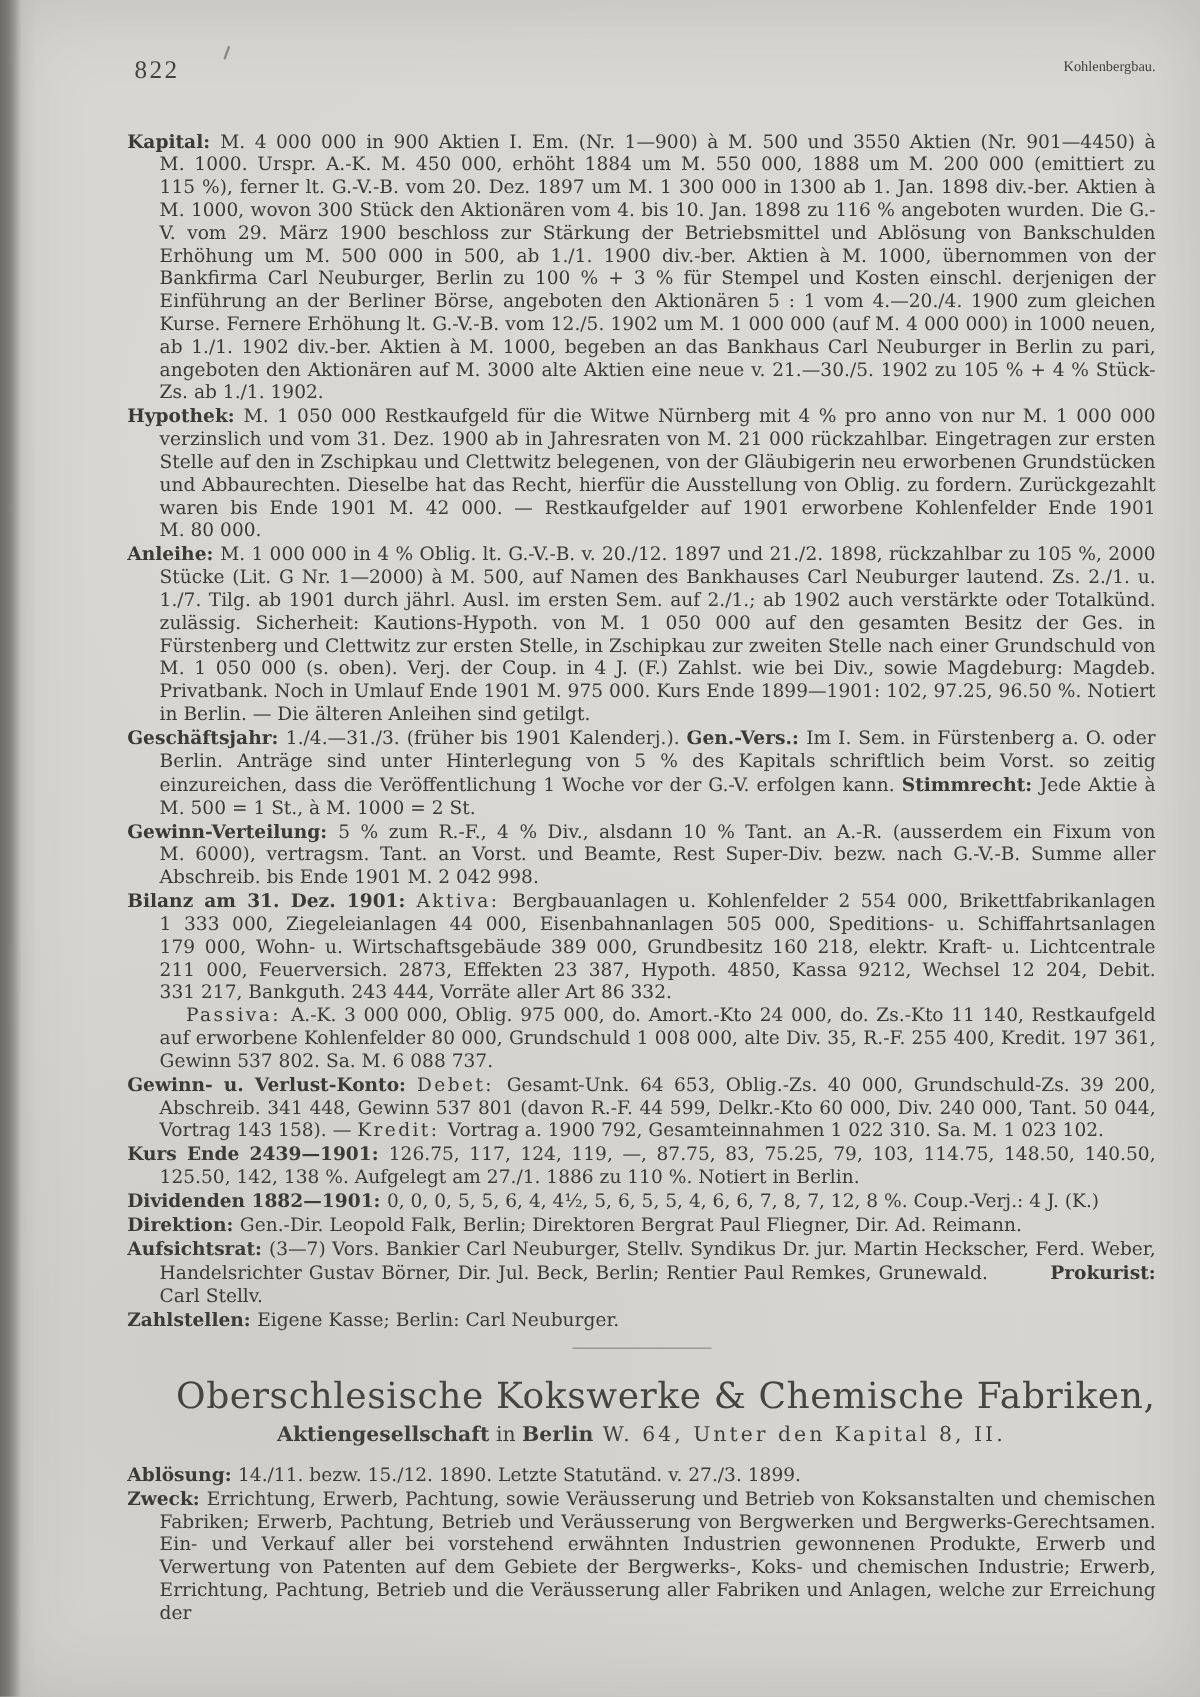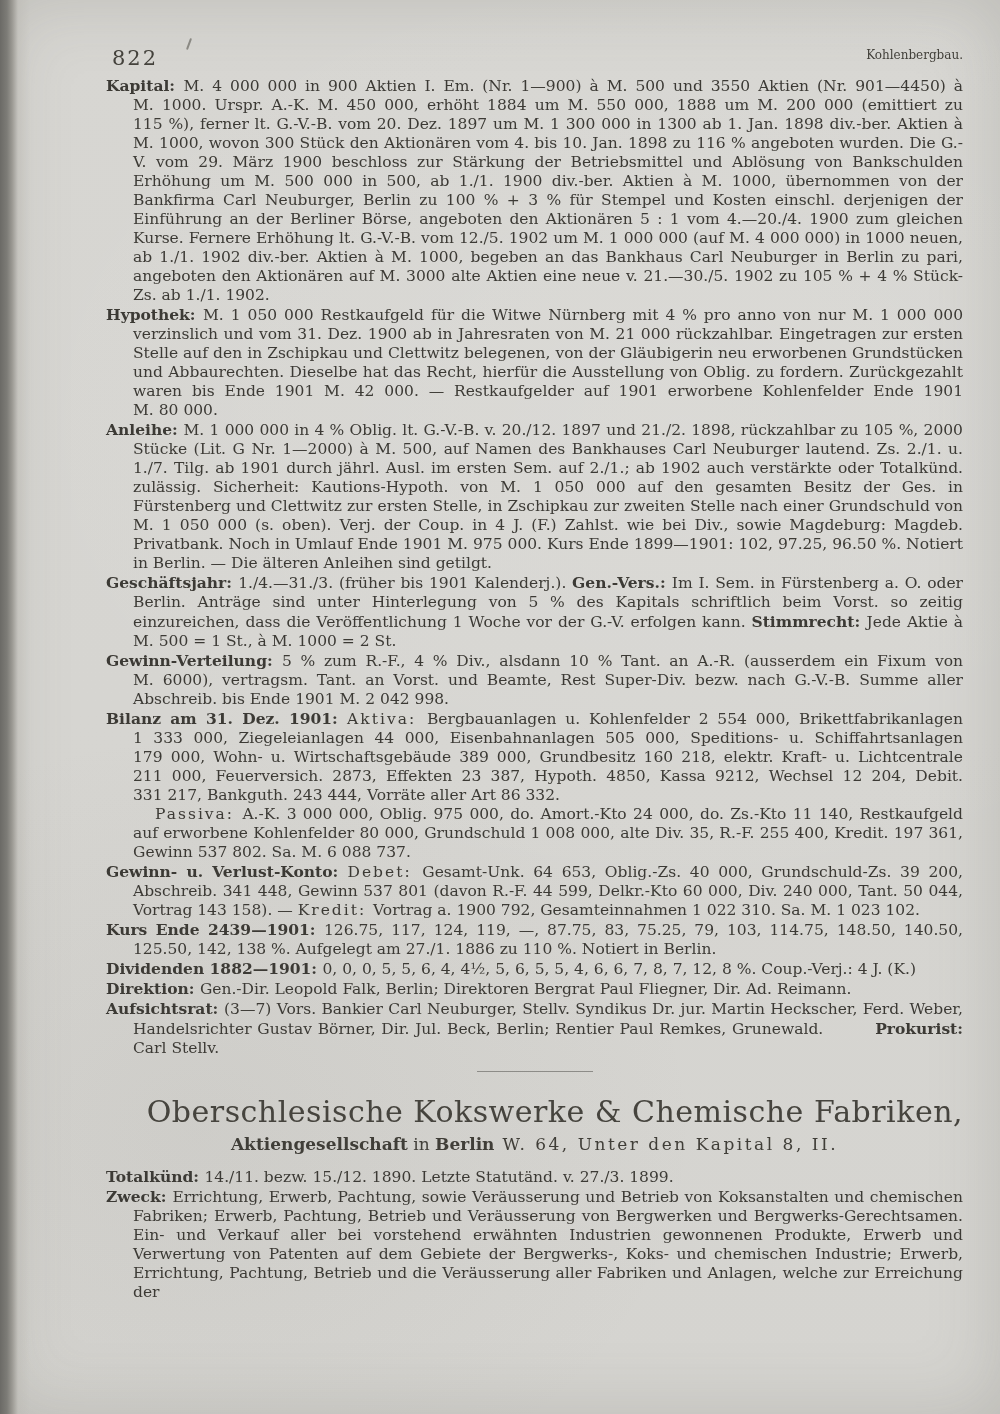--- a/index.html
+++ b/index.html
@@ -30,21 +30,21 @@
     position: absolute; left: 188px; top: 38px;
     width: 2px; height: 12px;
     background: #787771;
     transform: rotate(20deg);
     border-radius: 1px;
     opacity: 0.8;
   }
   .content {
     position: absolute; left: 106px; right: 37px; top: 44px;
   }
-  .pagehead { position: relative; height: 28px; margin-bottom: 4px; }
+  .pagehead { position: relative; height: 28px; margin-bottom: 36px; font-family: Liberation Serif, serif; }
   .pagenum {
     position: absolute; left: 6px; top: 2px;
     font-size: 21px; letter-spacing: 2px; color: #44423c;
   }
   .runhead {
     position: absolute; left: 0; right: 0; top: 4px;
     text-align: right; font-size: 12px; color: #413f39;
   }
   .bodytext { font-size: 15.5px; line-height: 19px; text-align: justify; }
   .para { margin: 0; padding-left: 27px; text-indent: -27px; }
@@ -91,27 +91,28 @@
         <p class="para"><span class="b">Anleihe: </span><span>M.&nbsp;1&nbsp;000&nbsp;000 in 4&nbsp;% Oblig. lt. G.-V.-B. v. 20./12. 1897 und 21./2. 1898, rückzahlbar zu 105&nbsp;%, 2000 Stücke (Lit. G Nr. 1—2000) à M.&nbsp;500, auf Namen des Bankhauses Carl Neuburger lautend.  Zs. 2./1. u. 1./7.  Tilg. ab 1901 durch jährl. Ausl. im ersten Sem. auf 2./1.; ab 1902 auch verstärkte oder Totalkünd. zulässig.  Sicherheit: Kautions-Hypoth. von M.&nbsp;1&nbsp;050&nbsp;000 auf den gesamten Besitz der Ges. in Fürstenberg und Clettwitz zur ersten Stelle, in Zschipkau zur zweiten Stelle nach einer Grundschuld von M.&nbsp;1&nbsp;050&nbsp;000 (s. oben).  Verj. der Coup. in 4 J. (F.)  Zahlst. wie bei Div., sowie Magdeburg: Magdeb. Privatbank.  Noch in Umlauf Ende 1901 M.&nbsp;975&nbsp;000.  Kurs Ende 1899—1901: 102, 97.25, 96.50&nbsp;%.  Notiert in Berlin. — Die älteren Anleihen sind getilgt.</span></p>
         <p class="para"><span class="b">Geschäftsjahr: </span><span>1./4.—31./3. (früher bis 1901 Kalenderj.).  </span><span class="b">Gen.-Vers.: </span><span>Im I. Sem. in Fürstenberg a. O. oder Berlin.  Anträge sind unter Hinterlegung von 5&nbsp;% des Kapitals schriftlich beim Vorst. so zeitig einzureichen, dass die Veröffentlichung 1 Woche vor der G.-V. erfolgen kann.  </span><span class="b">Stimmrecht: </span><span>Jede Aktie à M.&nbsp;500 = 1 St., à M.&nbsp;1000 = 2 St.</span></p>
         <p class="para"><span class="b">Gewinn-Verteilung: </span><span>5&nbsp;% zum R.-F., 4&nbsp;% Div., alsdann 10&nbsp;% Tant. an A.-R. (ausserdem ein Fixum von M.&nbsp;6000), vertragsm. Tant. an Vorst. und Beamte, Rest Super-Div. bezw. nach G.-V.-B.  Summe aller Abschreib. bis Ende 1901 M.&nbsp;2&nbsp;042&nbsp;998.</span></p>
         <p class="para"><span class="b">Bilanz am 31. Dez. 1901: </span><span class="ls">Aktiva: </span><span>Bergbauanlagen u. Kohlenfelder 2&nbsp;554&nbsp;000, Brikettfabrikanlagen 1&nbsp;333&nbsp;000, Ziegeleianlagen 44&nbsp;000, Eisenbahnanlagen 505&nbsp;000, Speditions- u. Schiffahrtsanlagen 179&nbsp;000, Wohn- u. Wirtschaftsgebäude 389&nbsp;000, Grundbesitz 160&nbsp;218, elektr. Kraft- u. Lichtcentrale 211&nbsp;000, Feuerversich. 2873, Effekten 23&nbsp;387, Hypoth. 4850, Kassa 9212, Wechsel 12&nbsp;204, Debit. 331&nbsp;217, Bankguth. 243&nbsp;444, Vorräte aller Art 86&nbsp;332.</span></p>
         <p class="para indent2"><span class="ls">Passiva: </span><span>A.-K. 3&nbsp;000&nbsp;000, Oblig. 975&nbsp;000, do. Amort.-Kto 24&nbsp;000, do. Zs.-Kto 11&nbsp;140, Restkaufgeld auf erworbene Kohlenfelder 80&nbsp;000, Grundschuld 1&nbsp;008&nbsp;000, alte Div. 35, R.-F. 255&nbsp;400, Kredit. 197&nbsp;361, Gewinn 537&nbsp;802.  Sa. M.&nbsp;6&nbsp;088&nbsp;737.</span></p>
         <p class="para"><span class="b">Gewinn- u. Verlust-Konto: </span><span class="ls">Debet: </span><span>Gesamt-Unk. 64&nbsp;653, Oblig.-Zs. 40&nbsp;000, Grundschuld-Zs. 39&nbsp;200, Abschreib. 341&nbsp;448, Gewinn 537&nbsp;801 (davon R.-F. 44&nbsp;599, Delkr.-Kto 60&nbsp;000, Div. 240&nbsp;000, Tant. 50&nbsp;044, Vortrag 143&nbsp;158). — </span><span class="ls">Kredit: </span><span>Vortrag a.&nbsp;1900 792, Gesamteinnahmen 1&nbsp;022&nbsp;310.  Sa. M.&nbsp;1&nbsp;023&nbsp;102.</span></p>
         <p class="para"><span class="b">Kurs Ende 2439—1901: </span><span>126.75, 117, 124, 119, —, 87.75, 83, 75.25, 79, 103, 114.75, 148.50, 140.50, 125.50, 142, 138&nbsp;%.  Aufgelegt am 27./1. 1886 zu 110&nbsp;%.  Notiert in Berlin.</span></p>
         <p class="para"><span class="b">Dividenden 1882—1901: </span><span>0, 0, 0, 5, 5, 6, 4, 4½, 5, 6, 5, 5, 4, 6, 6, 7, 8, 7, 12, 8&nbsp;%.  Coup.-Verj.: 4 J. (K.)</span></p>
         <p class="para"><span class="b">Direktion: </span><span>Gen.-Dir. Leopold Falk, Berlin; Direktoren Bergrat Paul Fliegner, Dir. Ad. Reimann.</span></p>
         <p class="para"><span class="b">Aufsichtsrat: </span><span>(3—7) Vors. Bankier Carl Neuburger, Stellv. Syndikus Dr. jur. Martin Heckscher, Ferd. Weber, Handelsrichter Gustav Börner, Dir. Jul. Beck, Berlin; Rentier Paul Remkes, Grunewald.&nbsp;&nbsp;&nbsp;&nbsp;&nbsp;&nbsp;&nbsp;&nbsp; </span><span class="b">Prokurist: </span><span>Carl Stellv.</span></p>
+        <p class="para"><span class="b">Zahlstellen: </span><span>Eigene Kasse; Berlin: Carl Neuburger.</span></p>
       </div>
 
     <div class="rule"></div>
 
     <h1 class="title">Oberschlesische Kokswerke &amp; Chemische Fabriken,</h1>
 
     <div class="subtitle"><span class="b">Aktiengesellschaft</span><span> in </span><span class="b">Berlin</span><span class="ls"> W. 64, Unter den Kapital 8, II.</span></div>
 
     <div class="bodytext">
-        <p class="para"><span class="b">Totalkünd: </span><span>14./11. bezw. 15./12. 1890.  Letzte Statutänd. v. 27./3. 1899.</span></p>
+        <p class="para"><span class="b">Ablösung: </span><span>14./11. bezw. 15./12. 1890.  Letzte Statutänd. v. 27./3. 1899.</span></p>
         <p class="para"><span class="b">Zweck: </span><span>Errichtung, Erwerb, Pachtung, sowie Veräusserung und Betrieb von Koksanstalten und chemischen Fabriken; Erwerb, Pachtung, Betrieb und Veräusserung von Bergwerken und Bergwerks-Gerechtsamen.  Ein- und Verkauf aller bei vorstehend erwähnten Industrien gewonnenen Produkte, Erwerb und Verwertung von Patenten auf dem Gebiete der Bergwerks-, Koks- und chemischen Industrie; Erwerb, Errichtung, Pachtung, Betrieb und die Veräusserung aller Fabriken und Anlagen, welche zur Erreichung der</span></p>
       </div>
 
   </div>
 </div>
 
 </body></html>

